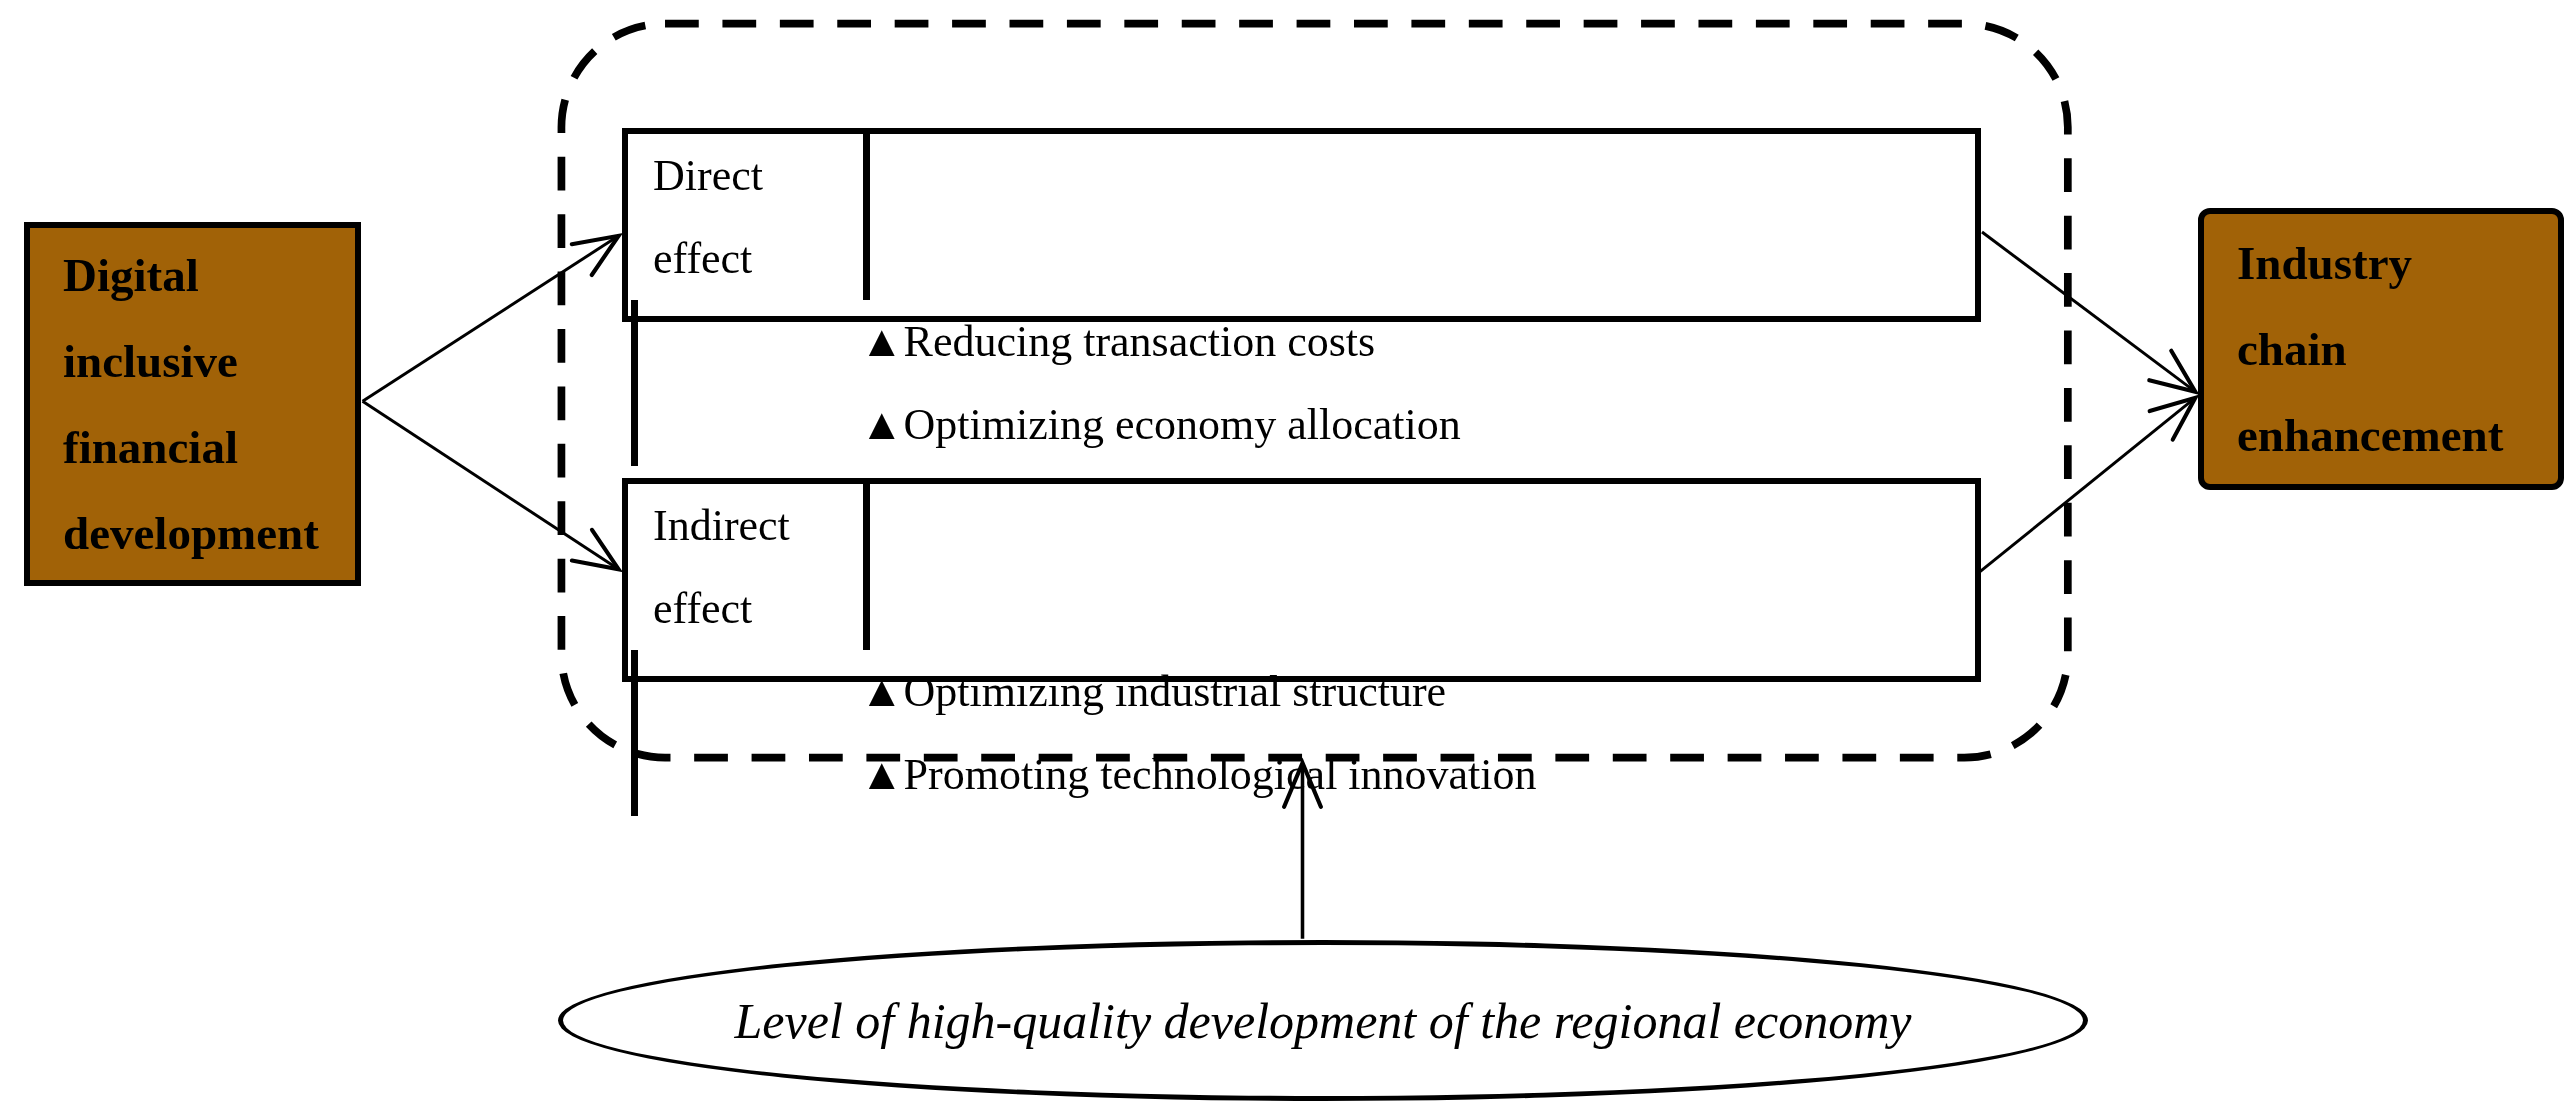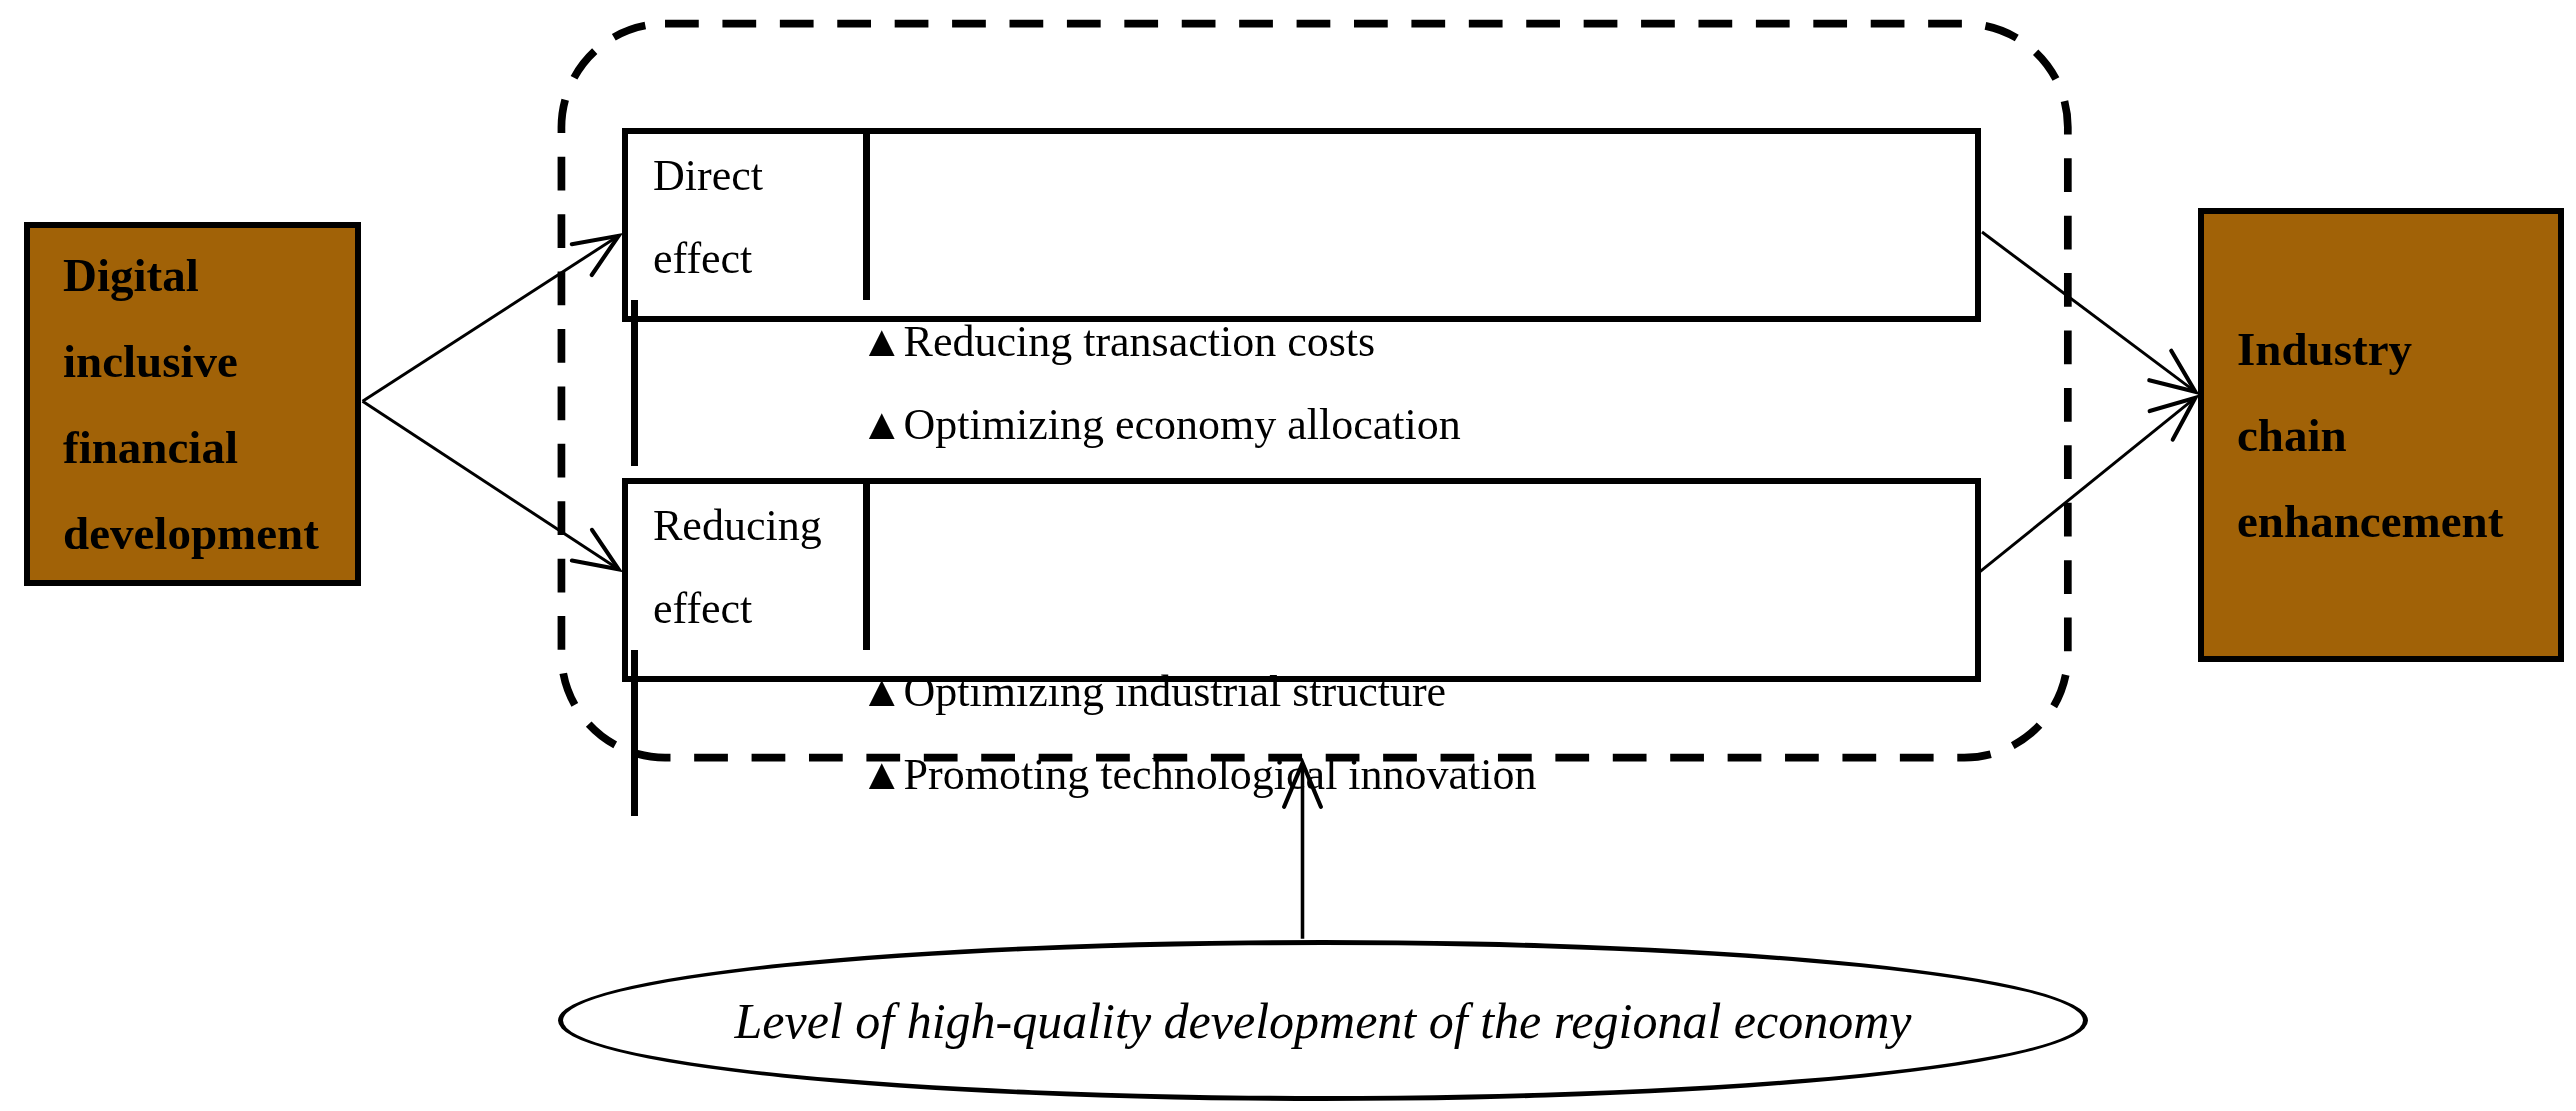--- a/index.html
+++ b/index.html
@@ -34,21 +34,21 @@
     display: flex;
     flex-direction: column;
     justify-content: center;
     padding-left: 33px;
     font-weight: bold;
     font-size: 47px;
     line-height: 86px;
     white-space: nowrap;
   }
   #left-box  { left: 24px;   top: 222px; width: 337px; height: 364px; }
-  #right-box { left: 2198px; top: 208px; width: 366px; height: 454px; }
+  #right-box { left: 2198px; top: 208px; width: 366px; height: 282px; border-radius: 12px; }
 
   
   .effect-box {
     position: absolute;
     box-sizing: border-box;
     border: 6px solid #000000;
     background: #ffffff;
     display: flex;
     flex-direction: column;
     font-size: 44px;
@@ -128,21 +128,21 @@
       <span>effect</span>
     </div>
     <div class="content-cell">
       <span>▲Reducing transaction costs</span>
       <span>▲Optimizing economy allocation</span>
     </div>
   </div>
 
   <div id="indirect-box" class="effect-box">
     <div class="label-cell">
-      <span>Reducing</span>
+      <span>Indirect</span>
       <span>effect</span>
     </div>
     <div class="content-cell">
       <span>▲Optimizing industrial structure</span>
       <span>▲Promoting technological innovation</span>
     </div>
   </div>
 
   <div id="right-box" class="terminal-box">
     <span>Industry</span>

